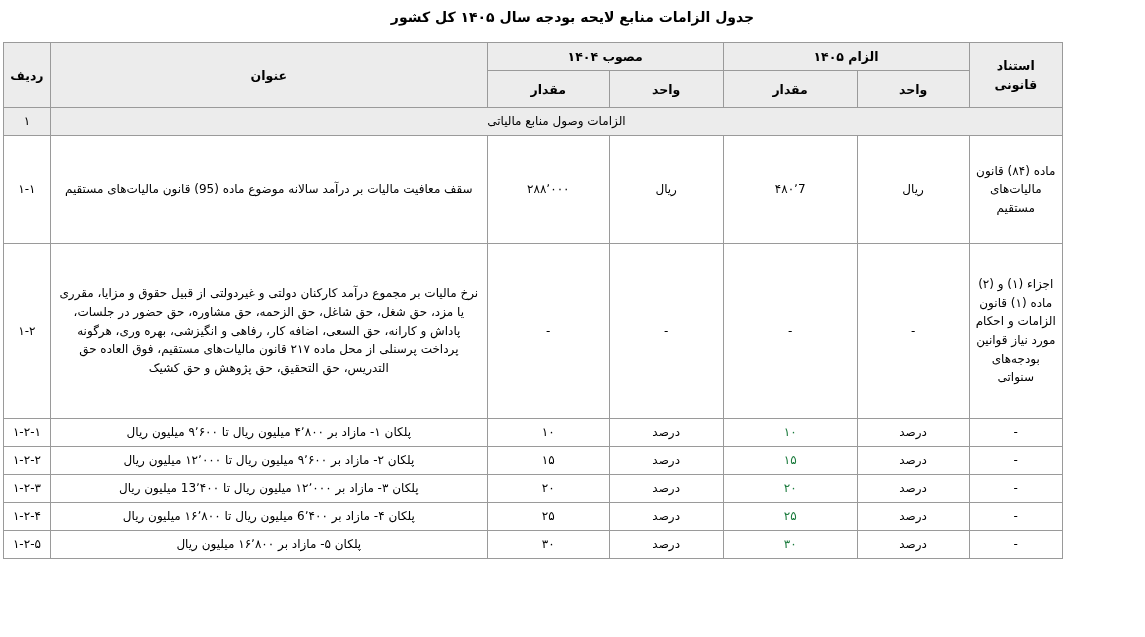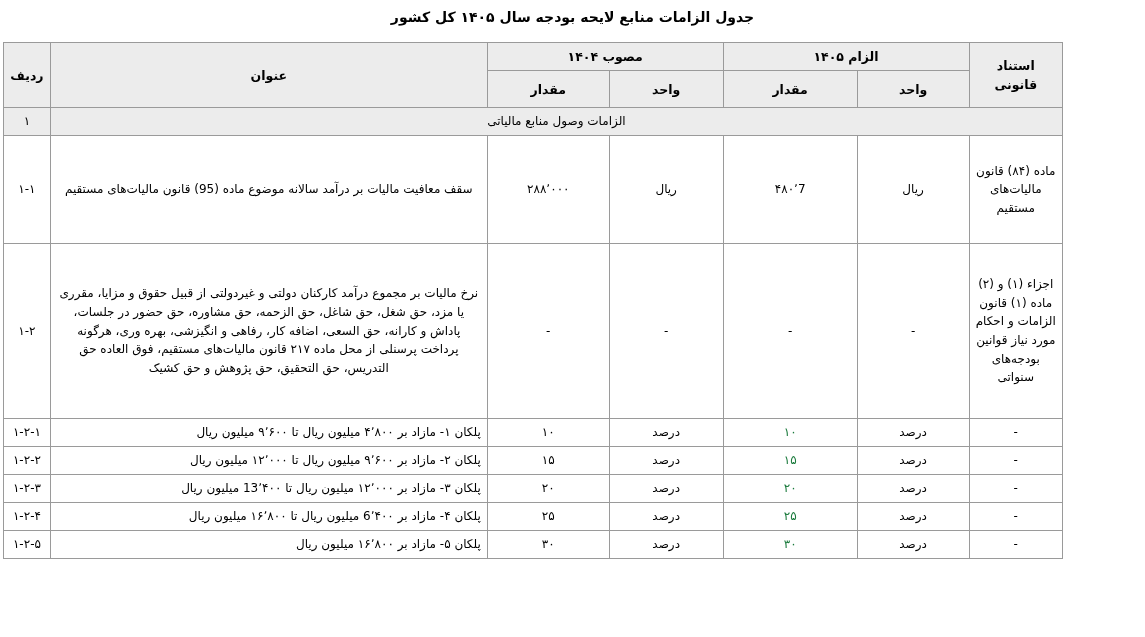--- a/index.html
+++ b/index.html
@@ -73,21 +73,21 @@
   }
   .section-row td.radif-cell {
     text-align: center;
   }
   .onvan-cell {
     text-align: right;
     line-height: 1.9;
     padding-right: 10px;
     padding-left: 10px;
   }
-  .onvan-cell.center { text-align: right; }
+  .onvan-cell.center { text-align: center; }
   .estenad-cell {
     line-height: 1.75;
     font-size: 11.5px;
   }
   .green { color: #1a7a3c; }
   .nowrap { white-space: nowrap; margin-top: 44px; }
   .tall { height: 108px; }
   .taller { height: 175px; }
   .short { height: 28px; }
   .hdr-tall { height: 28px; }

